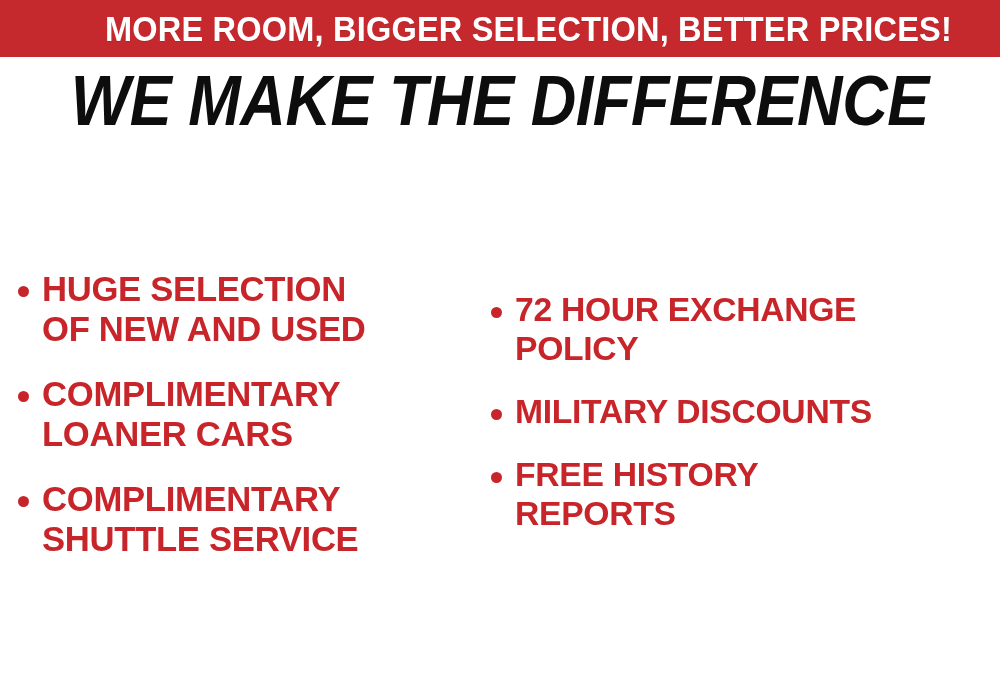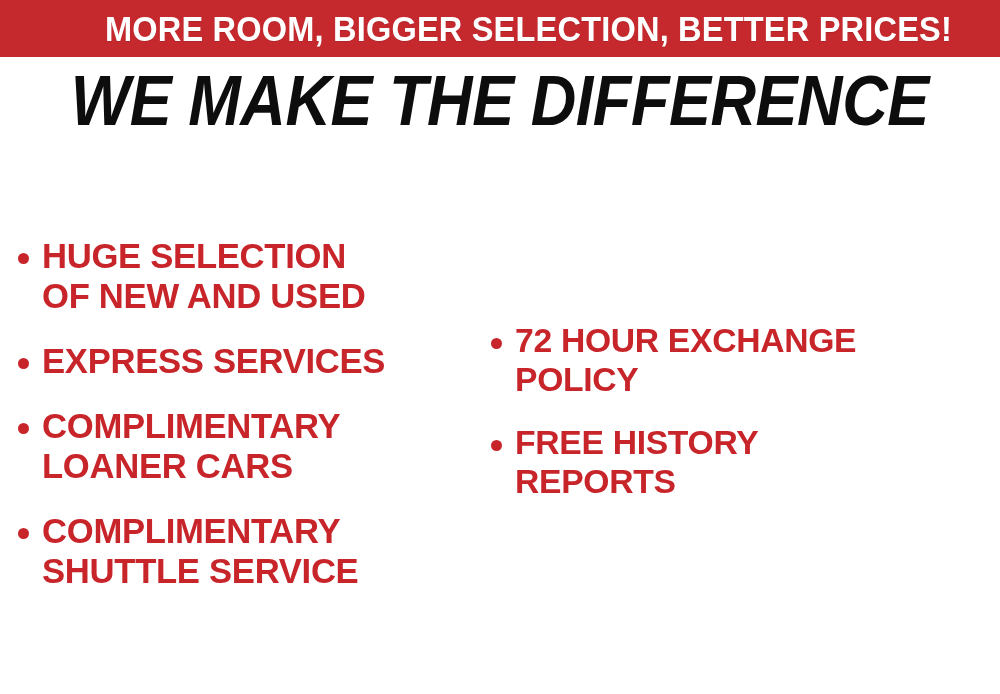--- a/index.html
+++ b/index.html
@@ -140,24 +140,20 @@
 <div class="columns">
 
   <div class="col col-left">
 
     <div class="bullet-item">
       <span class="bullet-dot"></span>
       <span class="bullet-label">HUGE SELECTION
 OF NEW AND USED</span>
     </div>
 
-    <div class="bullet-item">
-      <span class="bullet-dot"></span>
-      <span class="bullet-label">EXPRESS SERVICES</span>
-    </div>
 
 
     <div class="bullet-item">
       <span class="bullet-dot"></span>
       <span class="bullet-label">COMPLIMENTARY
 LOANER CARS</span>
     </div>
 
     <div class="bullet-item">
       <span class="bullet-dot"></span>
@@ -170,20 +166,24 @@
   <div class="col col-right">
 
     <div class="bullet-item">
       <span class="bullet-dot"></span>
       <span class="bullet-label">72 HOUR EXCHANGE
 POLICY</span>
     </div>
 
 
 
+    <div class="bullet-item">
+      <span class="bullet-dot"></span>
+      <span class="bullet-label">MILITARY DISCOUNTS</span>
+    </div>
 
 
     <div class="bullet-item">
       <span class="bullet-dot"></span>
       <span class="bullet-label">FREE HISTORY
 REPORTS</span>
     </div>
 
   </div>
 

